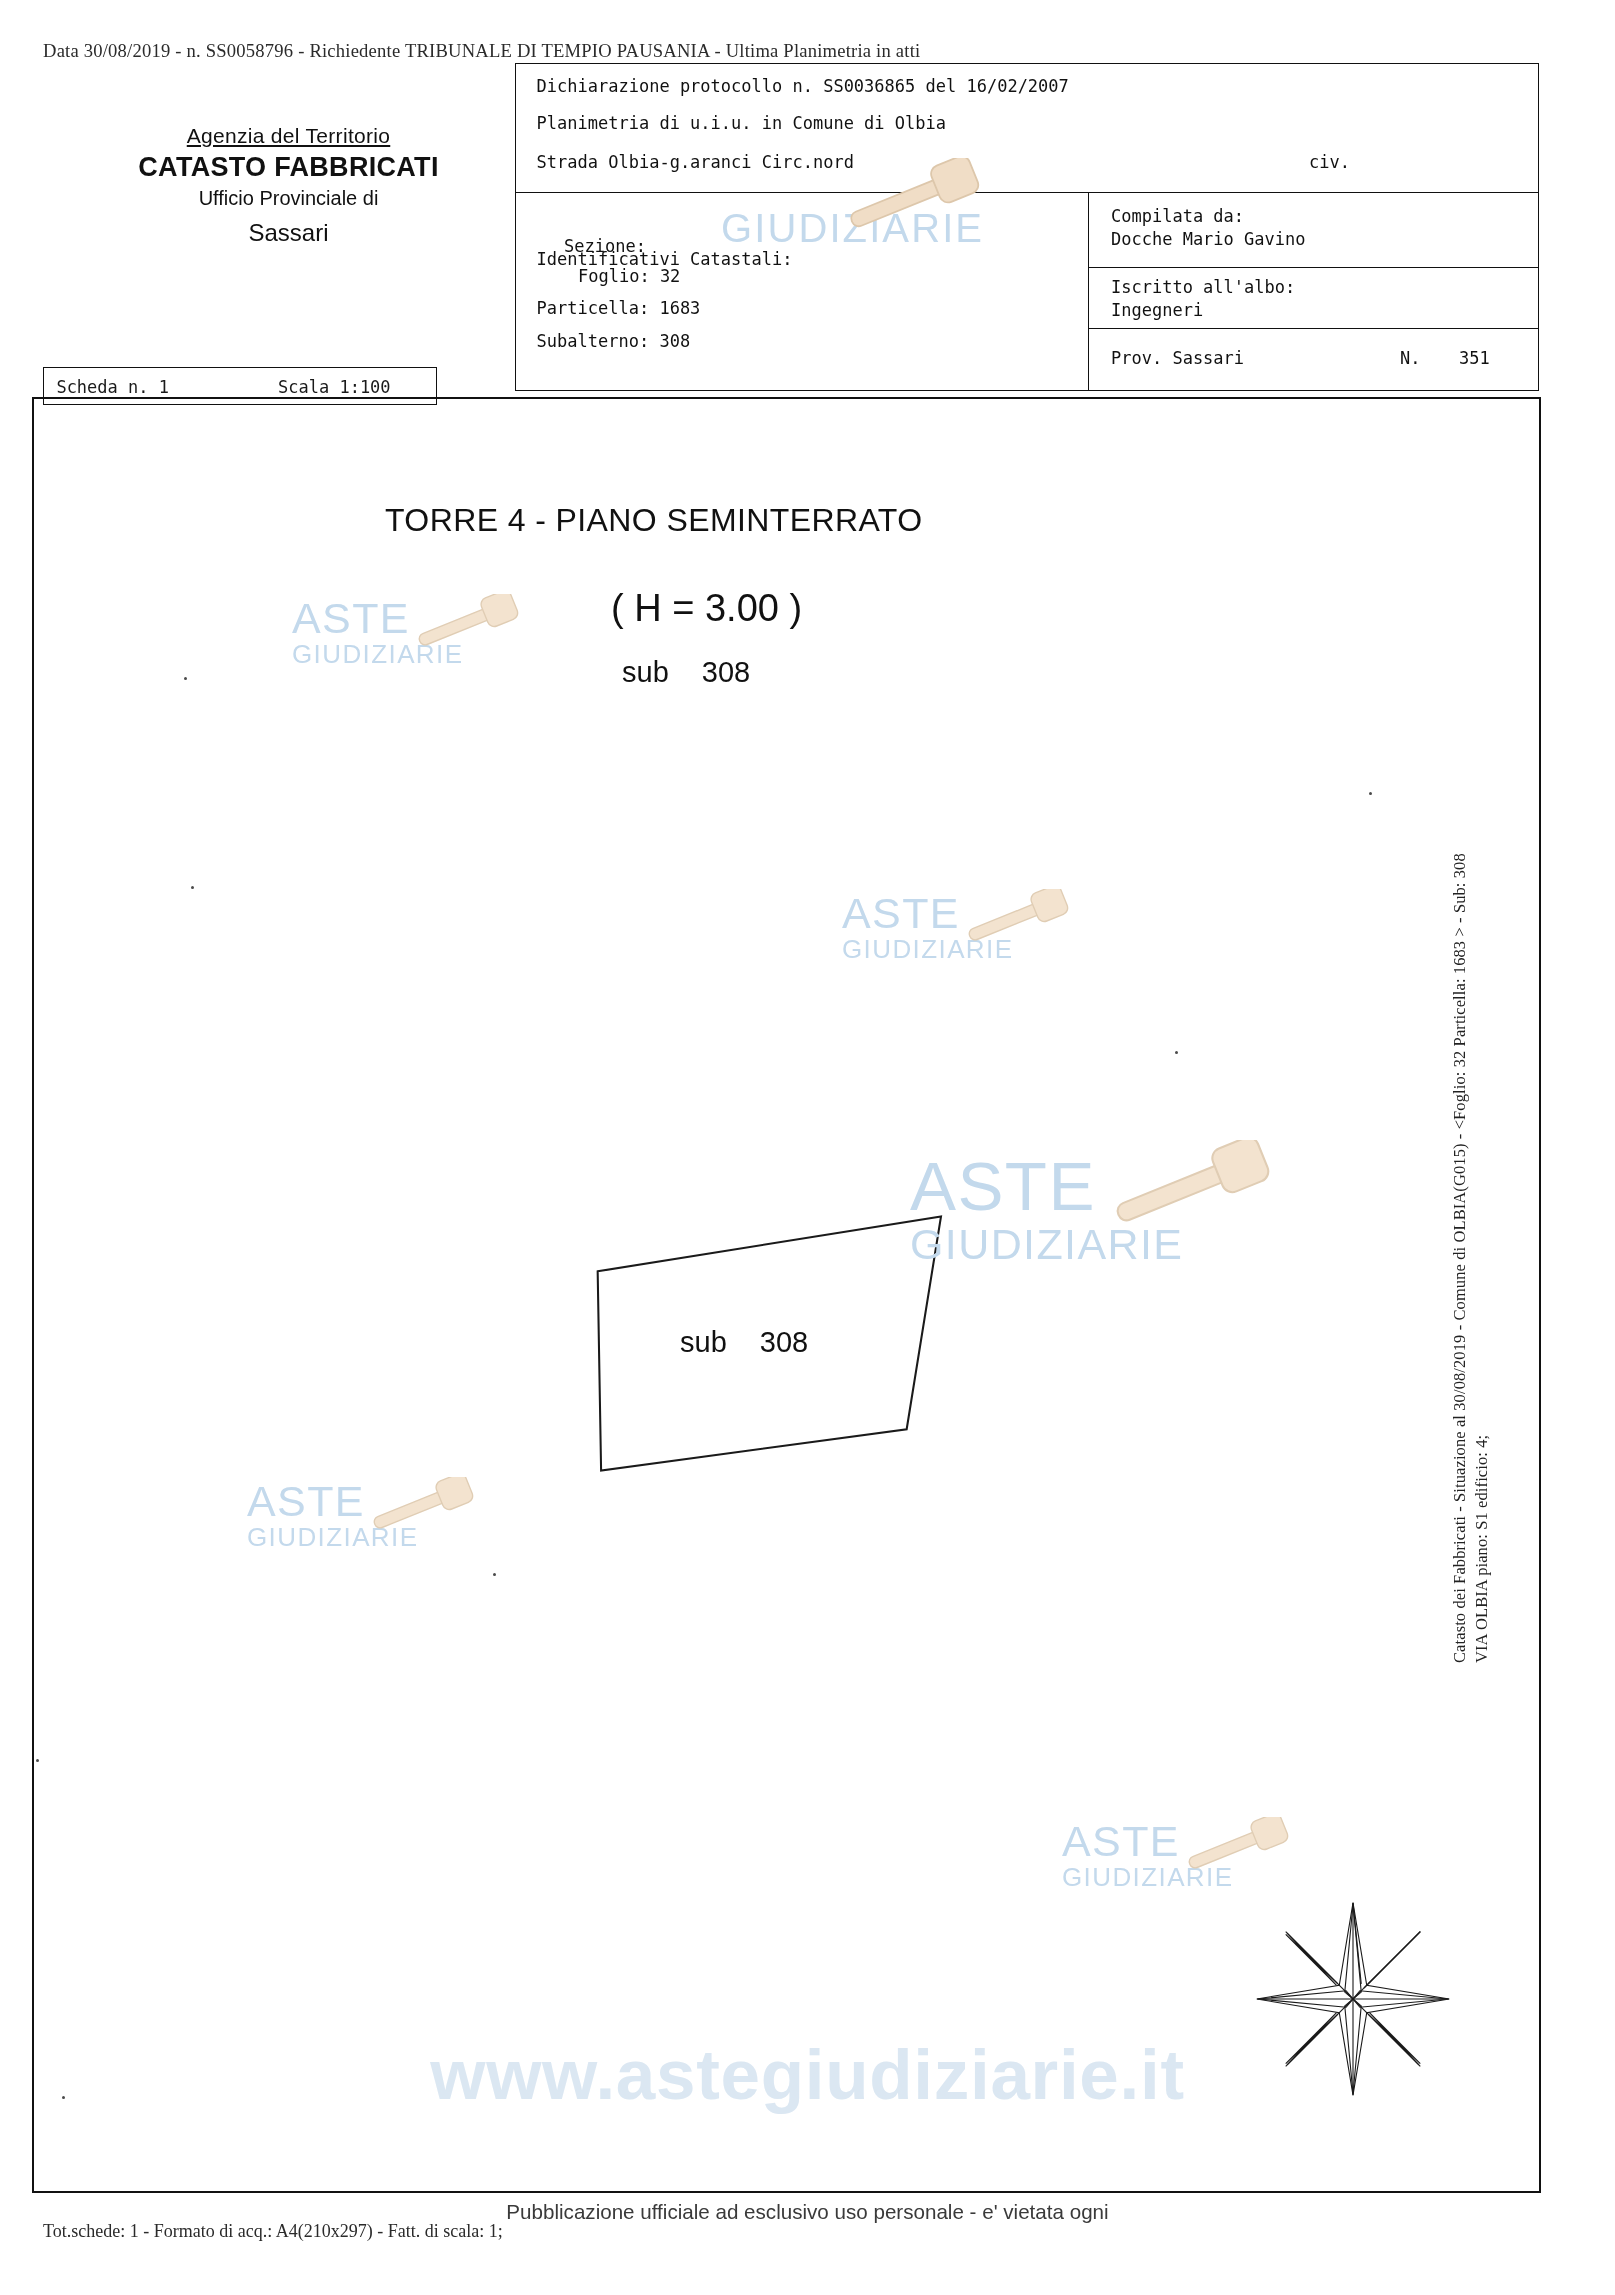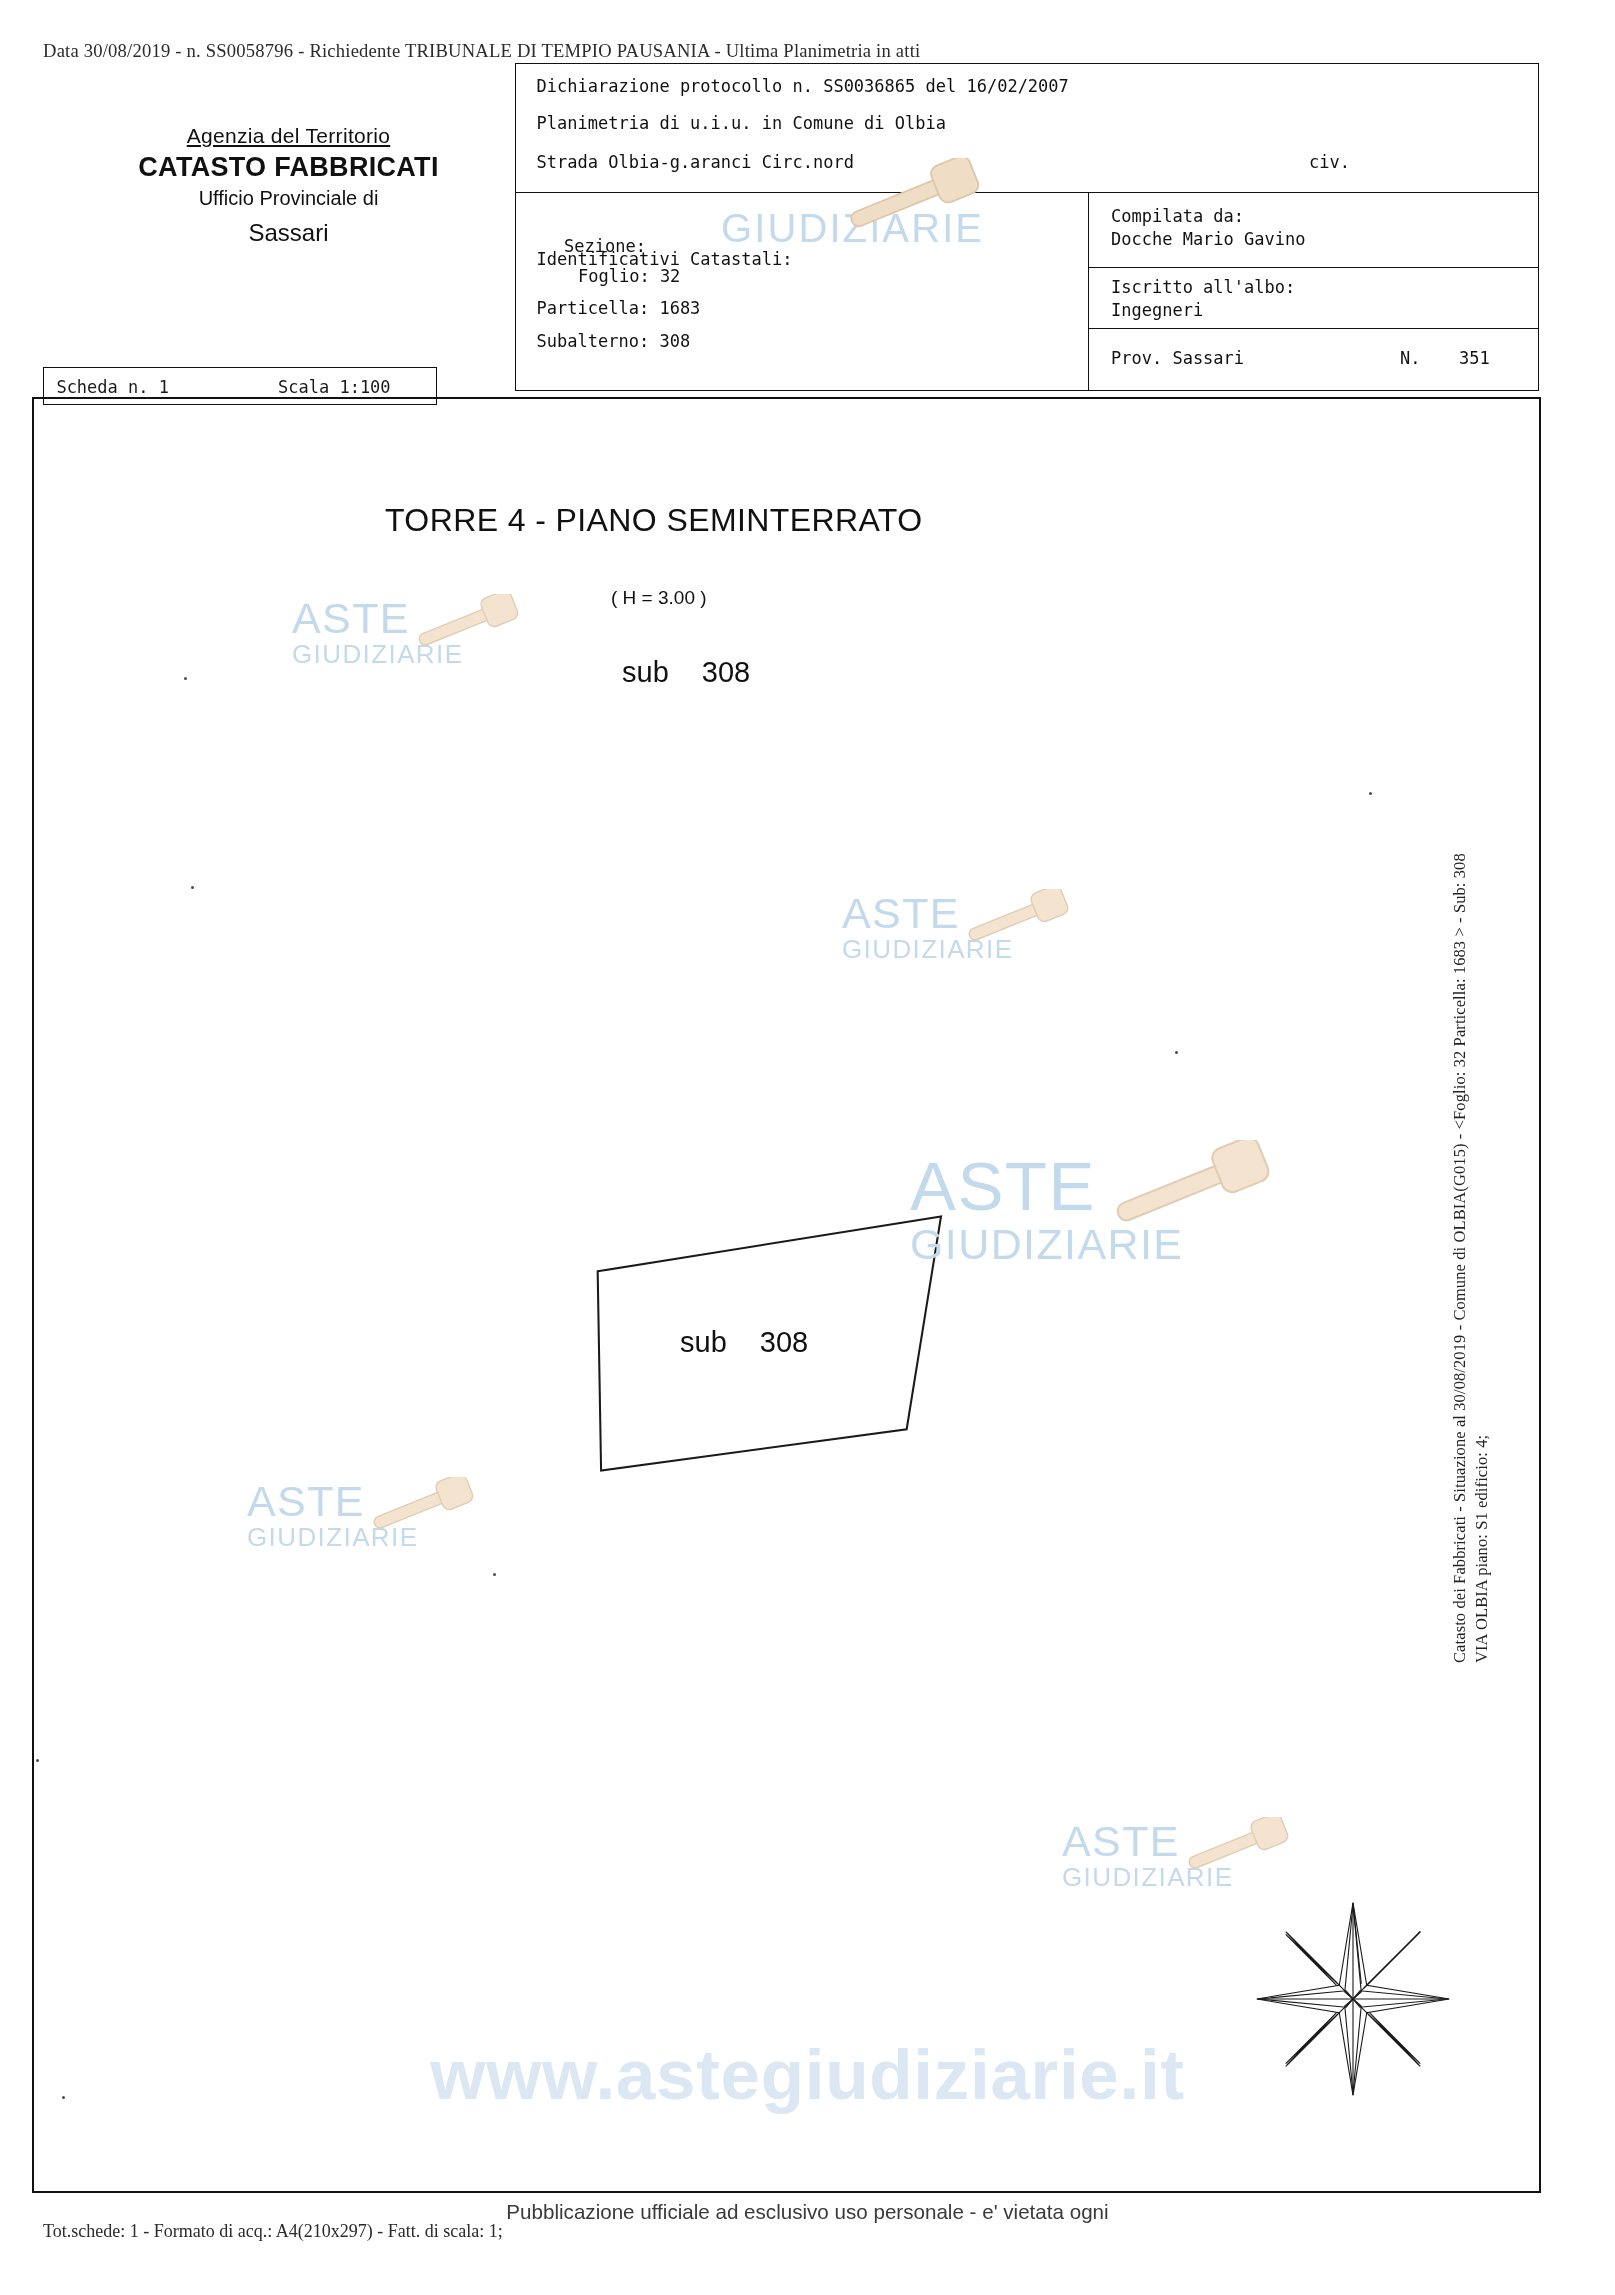--- a/index.html
+++ b/index.html
@@ -111,21 +111,21 @@
     font-size: 32px;
     letter-spacing: 0.4px;
     color: #111;
     white-space: nowrap;
   }
   .h-label {
     position: absolute;
     left: 611px;
     top: 587px;
     font-family: "Liberation Sans", sans-serif;
-    font-size: 19px;
+    font-size: 38px;
     color: #111;
     white-space: nowrap;
   }
   .sub-label-top {
     position: absolute;
     left: 622px;
     top: 656px;
     font-family: "Liberation Sans", sans-serif;
     font-size: 29px;
     color: #111;

